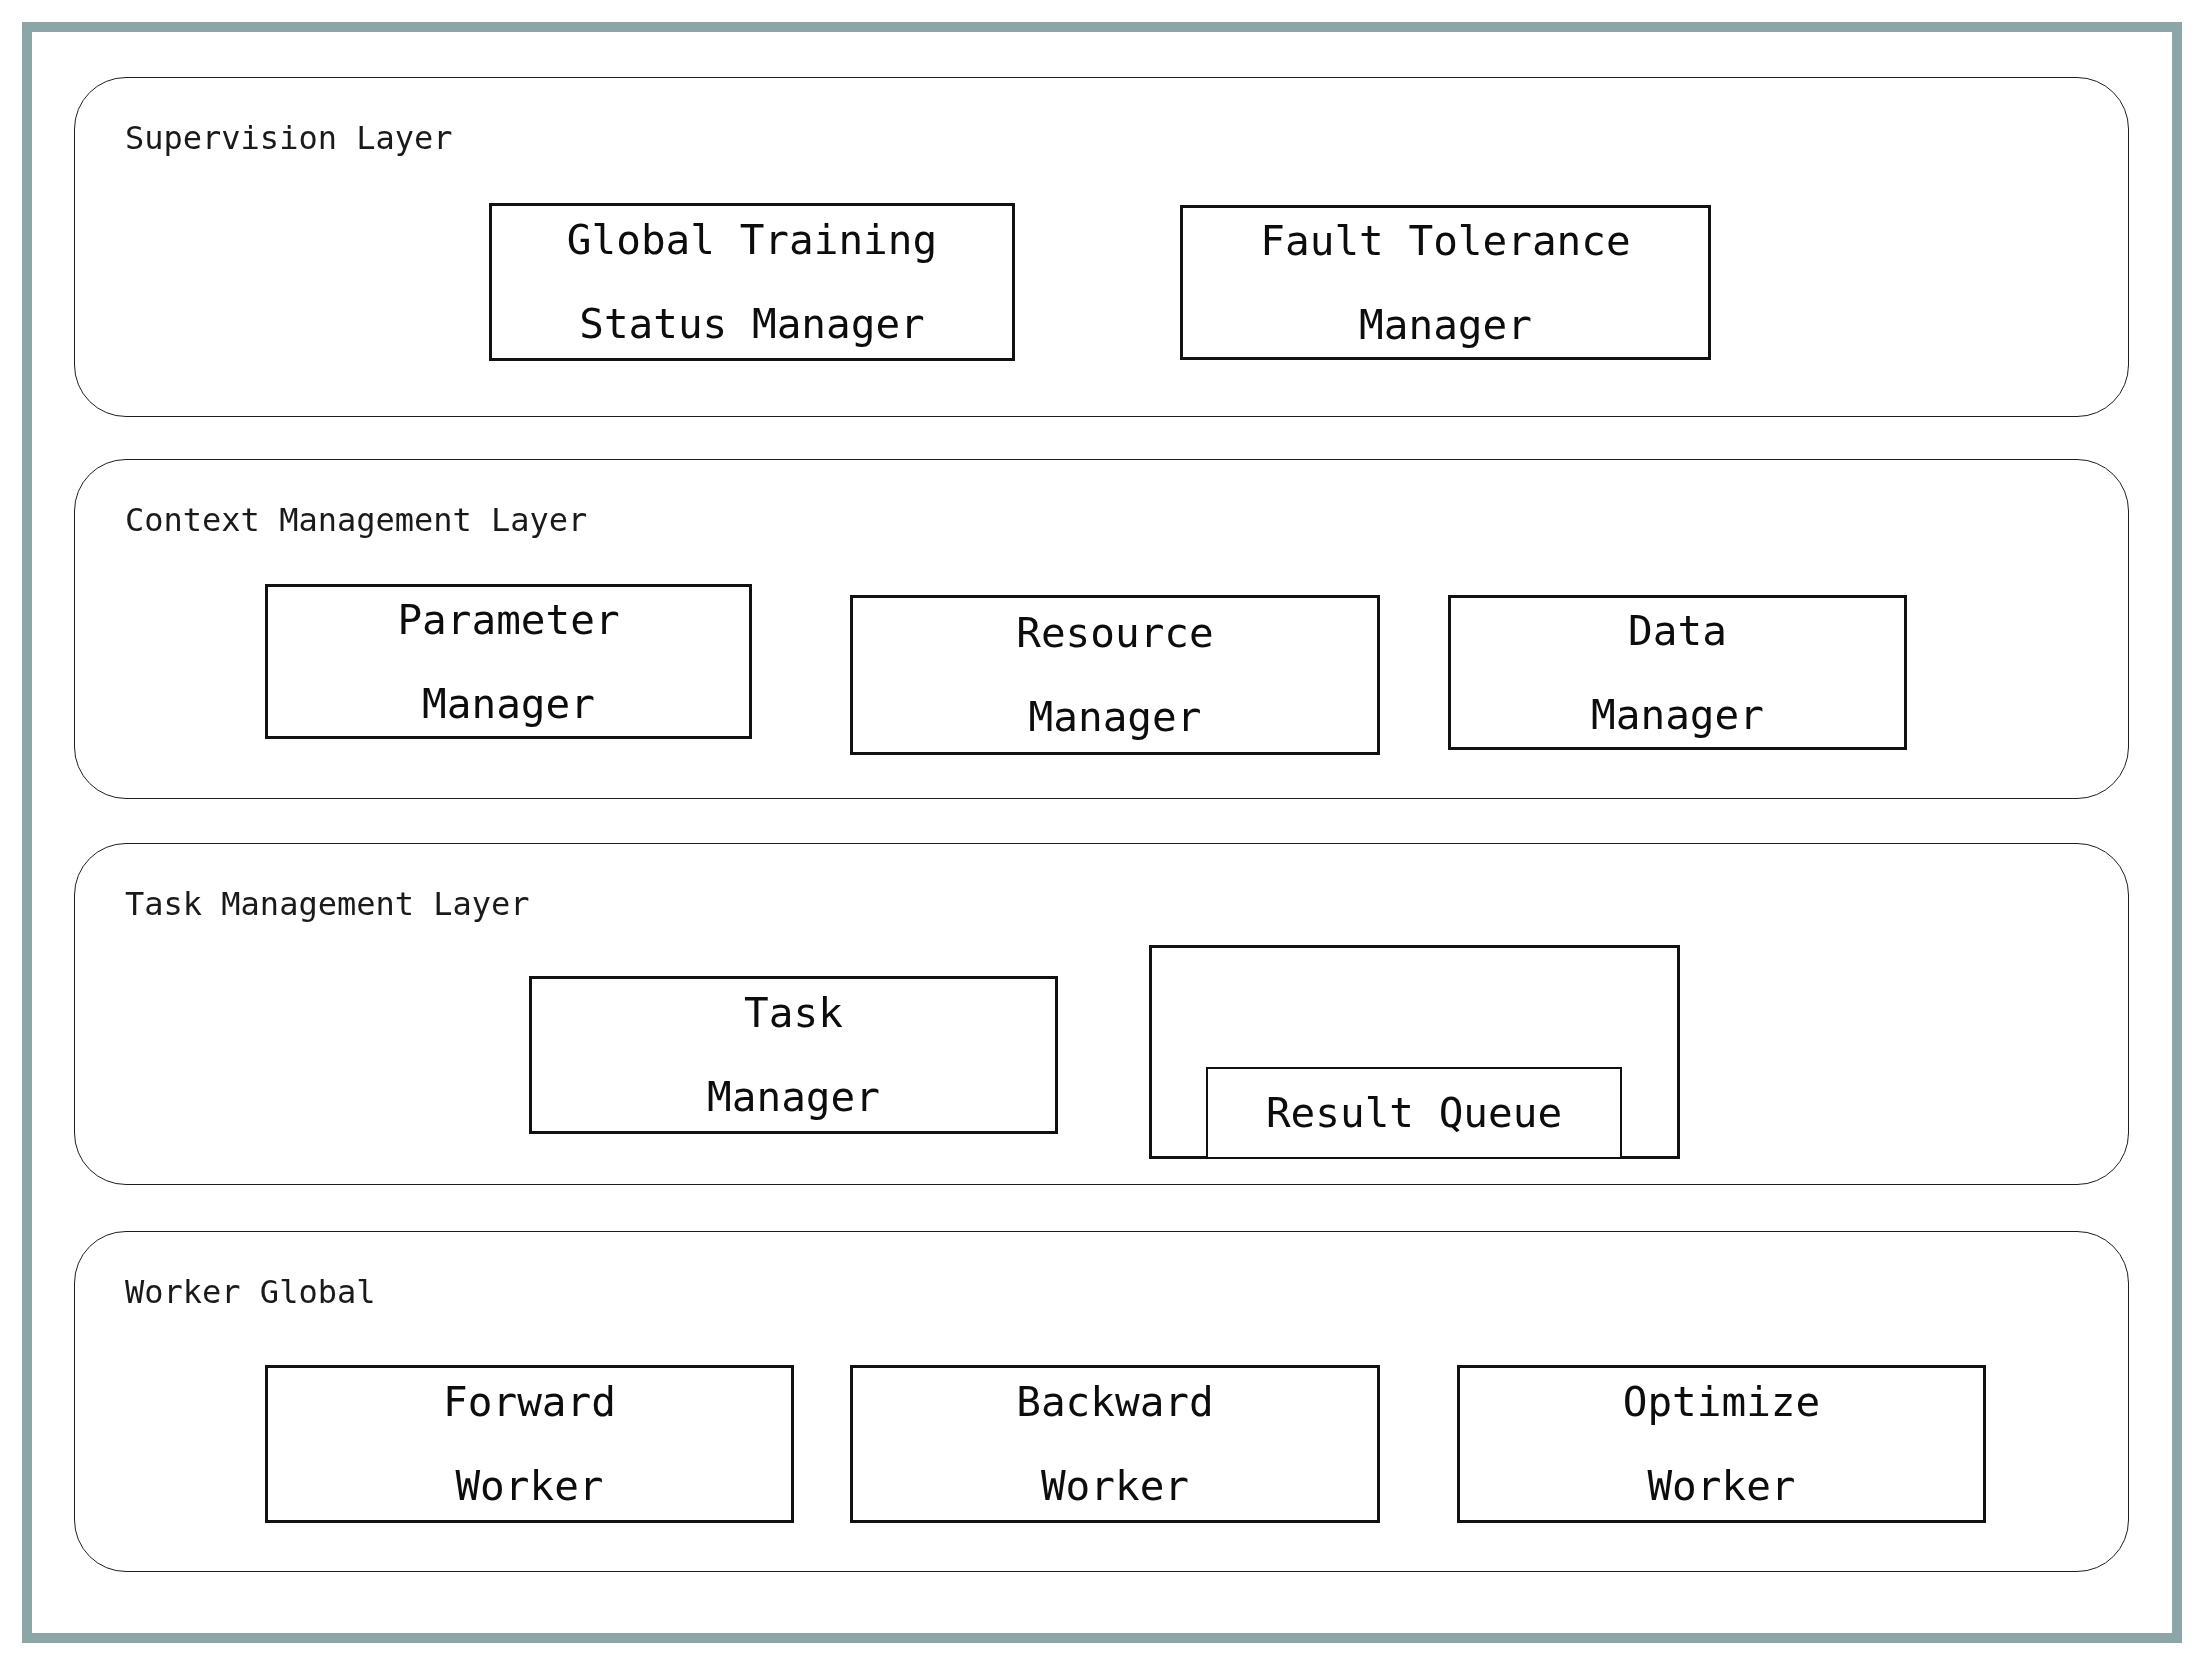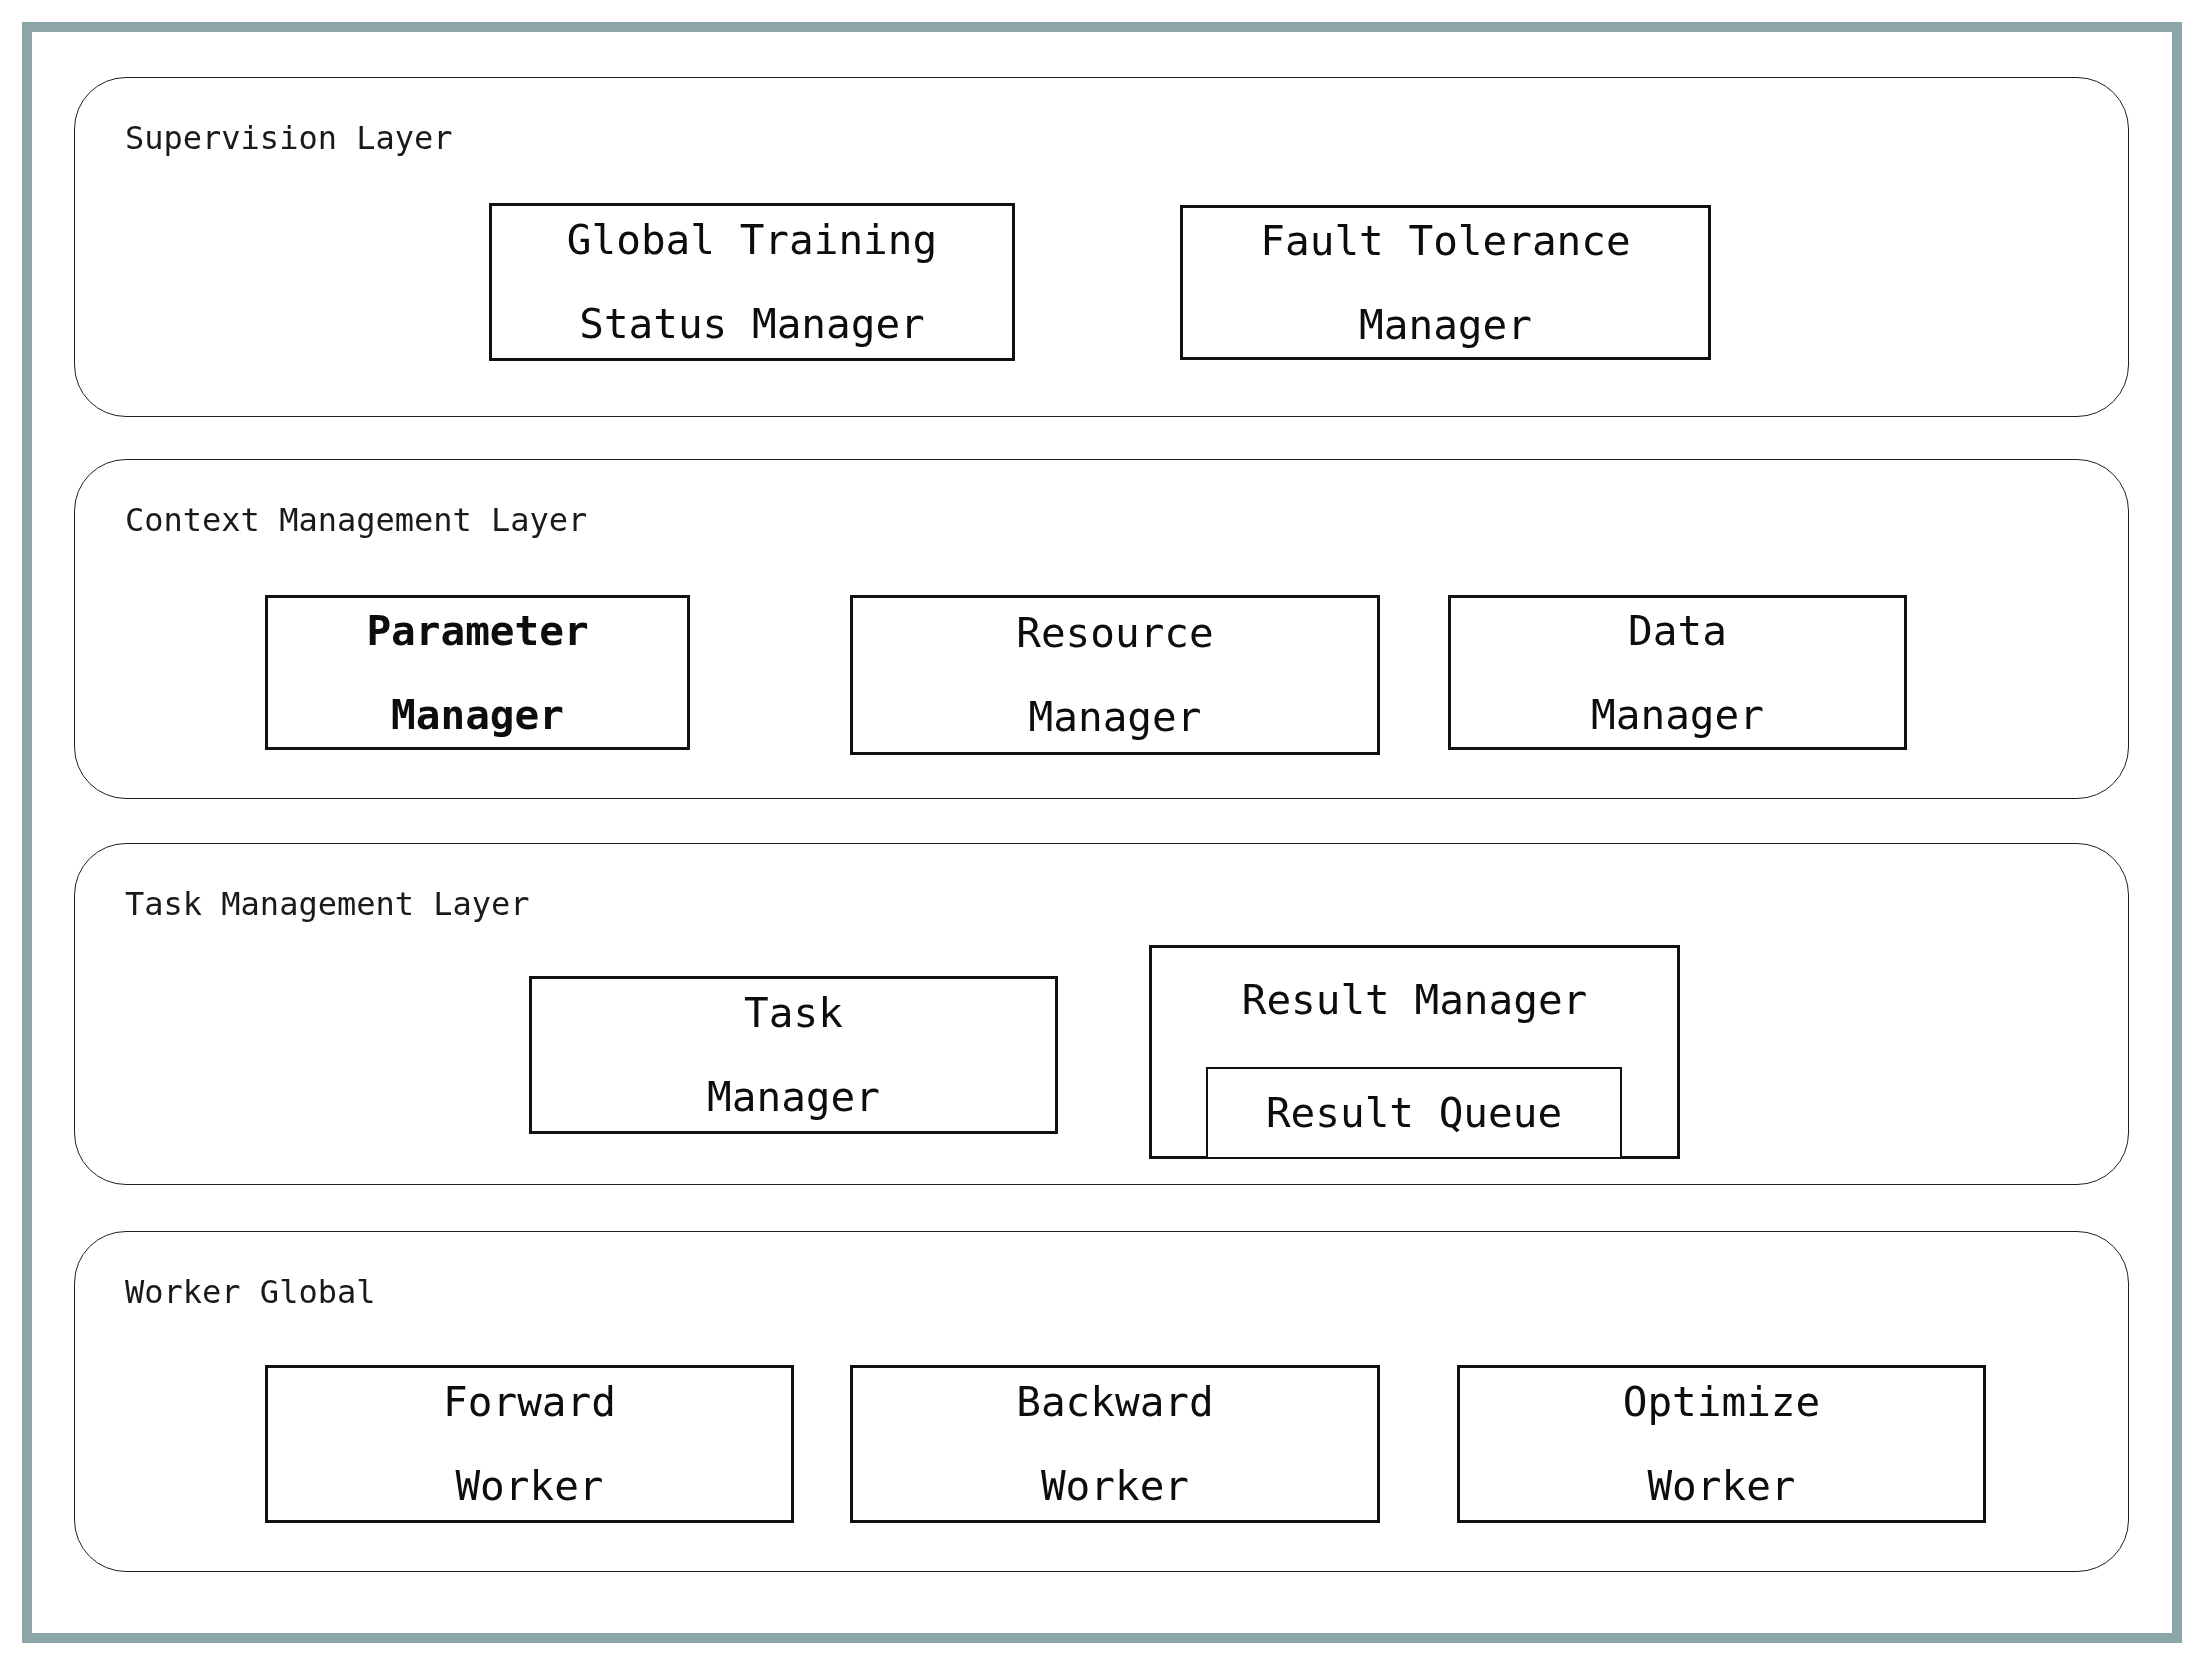--- a/index.html
+++ b/index.html
@@ -102,42 +102,41 @@
 Status Manager</span>
     </div>
     <div class="node" style="left:1105px; top:127px; width:531px; height:155px;">
       <span class="node-label">Fault Tolerance
 Manager</span>
     </div>
   </section>
 
   <section class="layer" id="layer-context">
     <div class="layer-title">Context Management Layer</div>
-    <div class="node" style="left:190px; top:135px; width:425px; height:155px;font-weight:bold;">
+    <div class="node" style="left:190px; top:124px; width:487px; height:155px;">
       <span class="node-label">Parameter
 Manager</span>
     </div>
     <div class="node" style="left:775px; top:135px; width:530px; height:160px;">
       <span class="node-label">Resource
 Manager</span>
     </div>
     <div class="node" style="left:1373px; top:135px; width:459px; height:155px;">
       <span class="node-label">Data
 Manager</span>
     </div>
   </section>
 
   <section class="layer" id="layer-task">
     <div class="layer-title">Task Management Layer</div>
     <div class="node" style="left:454px; top:132px; width:529px; height:158px;">
       <span class="node-label">Task
 Manager</span>
     </div>
     <div class="node compound" style="left:1074px; top:101px; width:531px; height:214px;">
-      <div class="compound-title">Result Manager</div>
       <div class="node queue" style="left:54px; top:95px; width:416px; height:92px;margin-top:24px;">
         <span class="node-label">Result Queue</span>
       </div>
     </div>
   </section>
 
   <section class="layer" id="layer-worker">
     <div class="layer-title">Worker Global</div>
     <div class="node" style="left:190px; top:133px; width:529px; height:158px;">
       <span class="node-label">Forward

